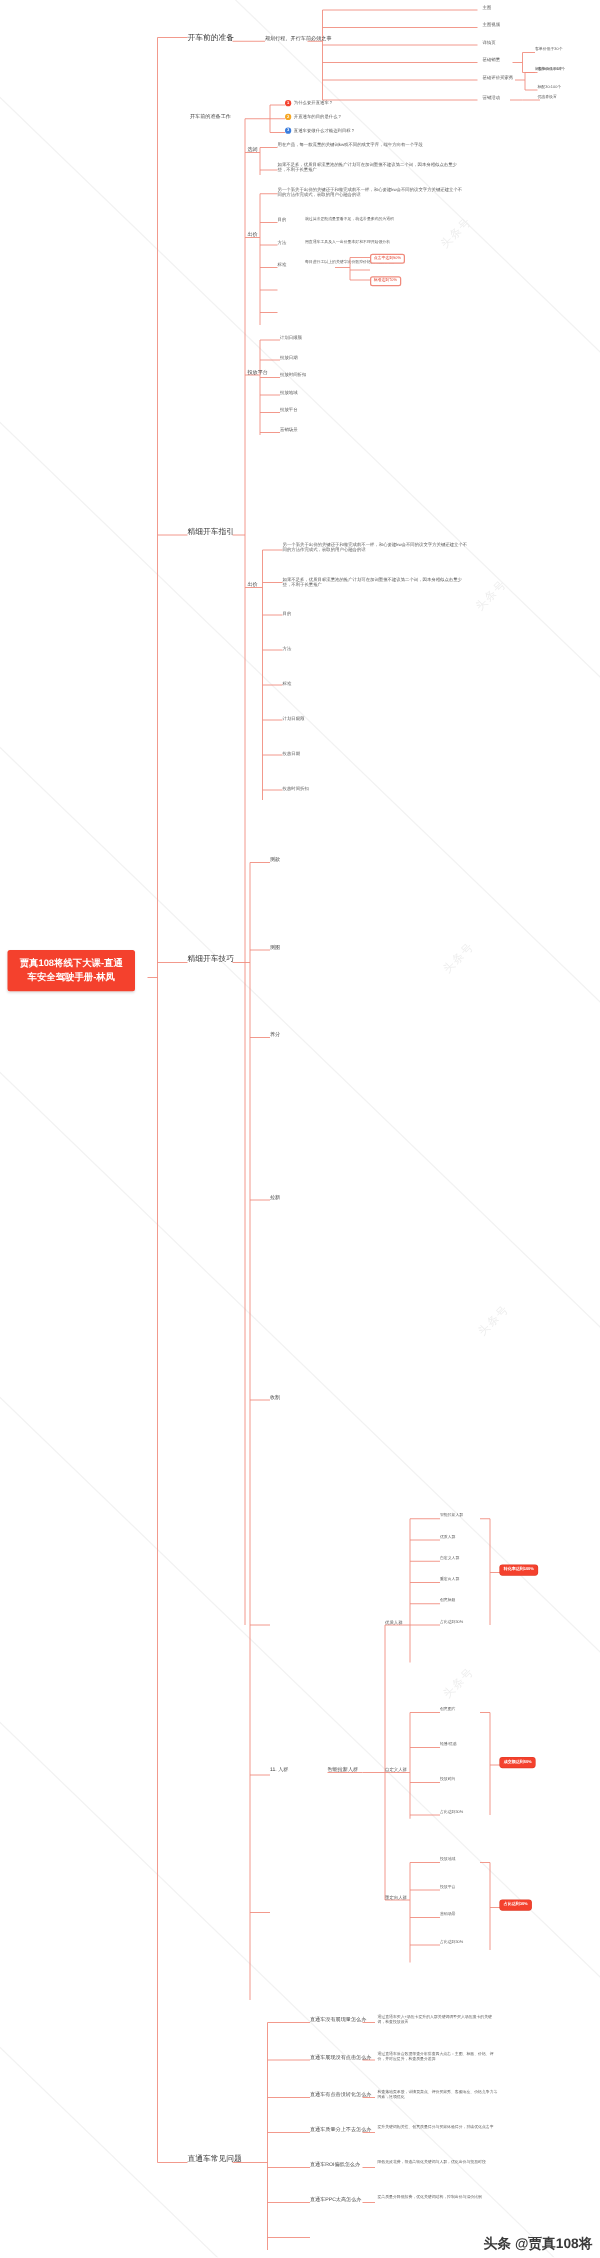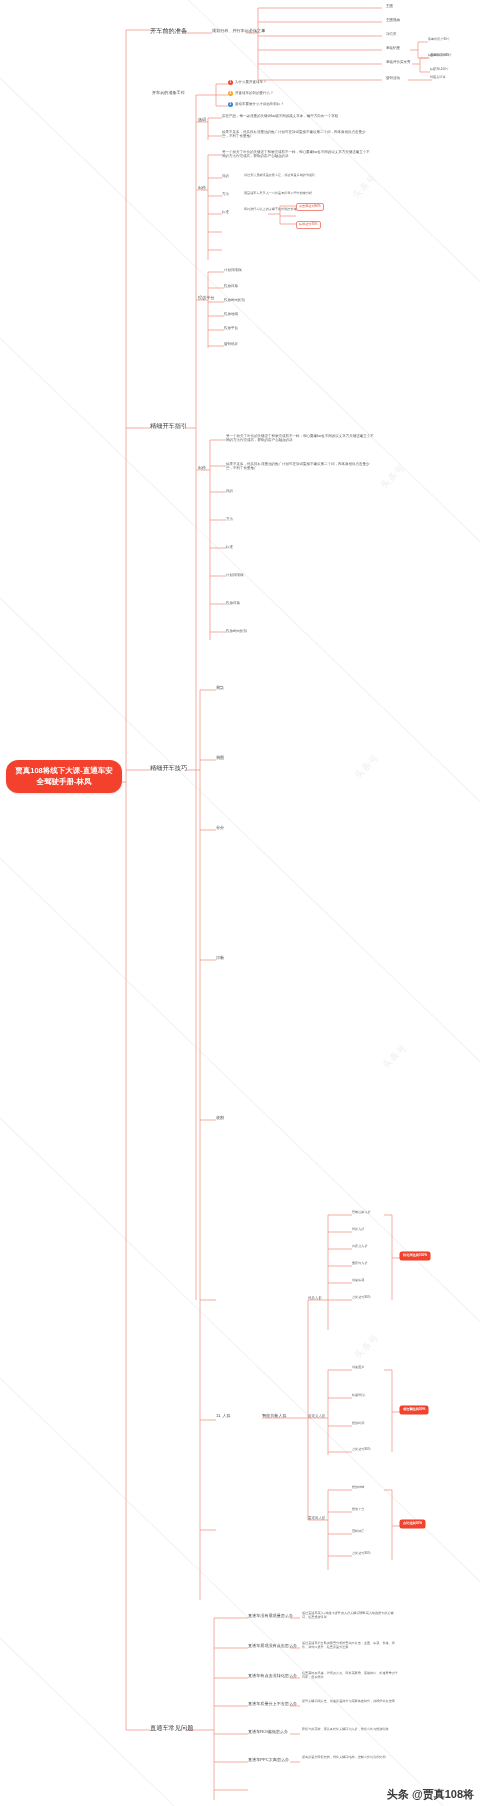--- a/index.html
+++ b/index.html
@@ -56,27 +56,27 @@
     z-index: 20;
     white-space: nowrap;
     color: #2b2b2b;
     line-height: 1.15;
   }
 
   
   .root {
     background: #f4412d;
     color: #ffffff;
-    border-radius: 12px;
+    border-radius: 2px;
     padding: 5px 7px;
     font-size: 7.5px;
     font-weight: bold;
     text-align: center;
     white-space: normal;
-    width: 116px;
+    width: 102px;
     line-height: 1.5;
     box-shadow: 0 1px 2px rgba(0,0,0,.12);
   }
 
   
   .l1 { font-size: 6.2px; color: #333; }
   .l3 { font-size: 4.1px; color: #444; }
   .l4 { font-size: 3.5px; color: #555; }
   .l5 { font-size: 3.1px; color: #5c5c5c; }
 

